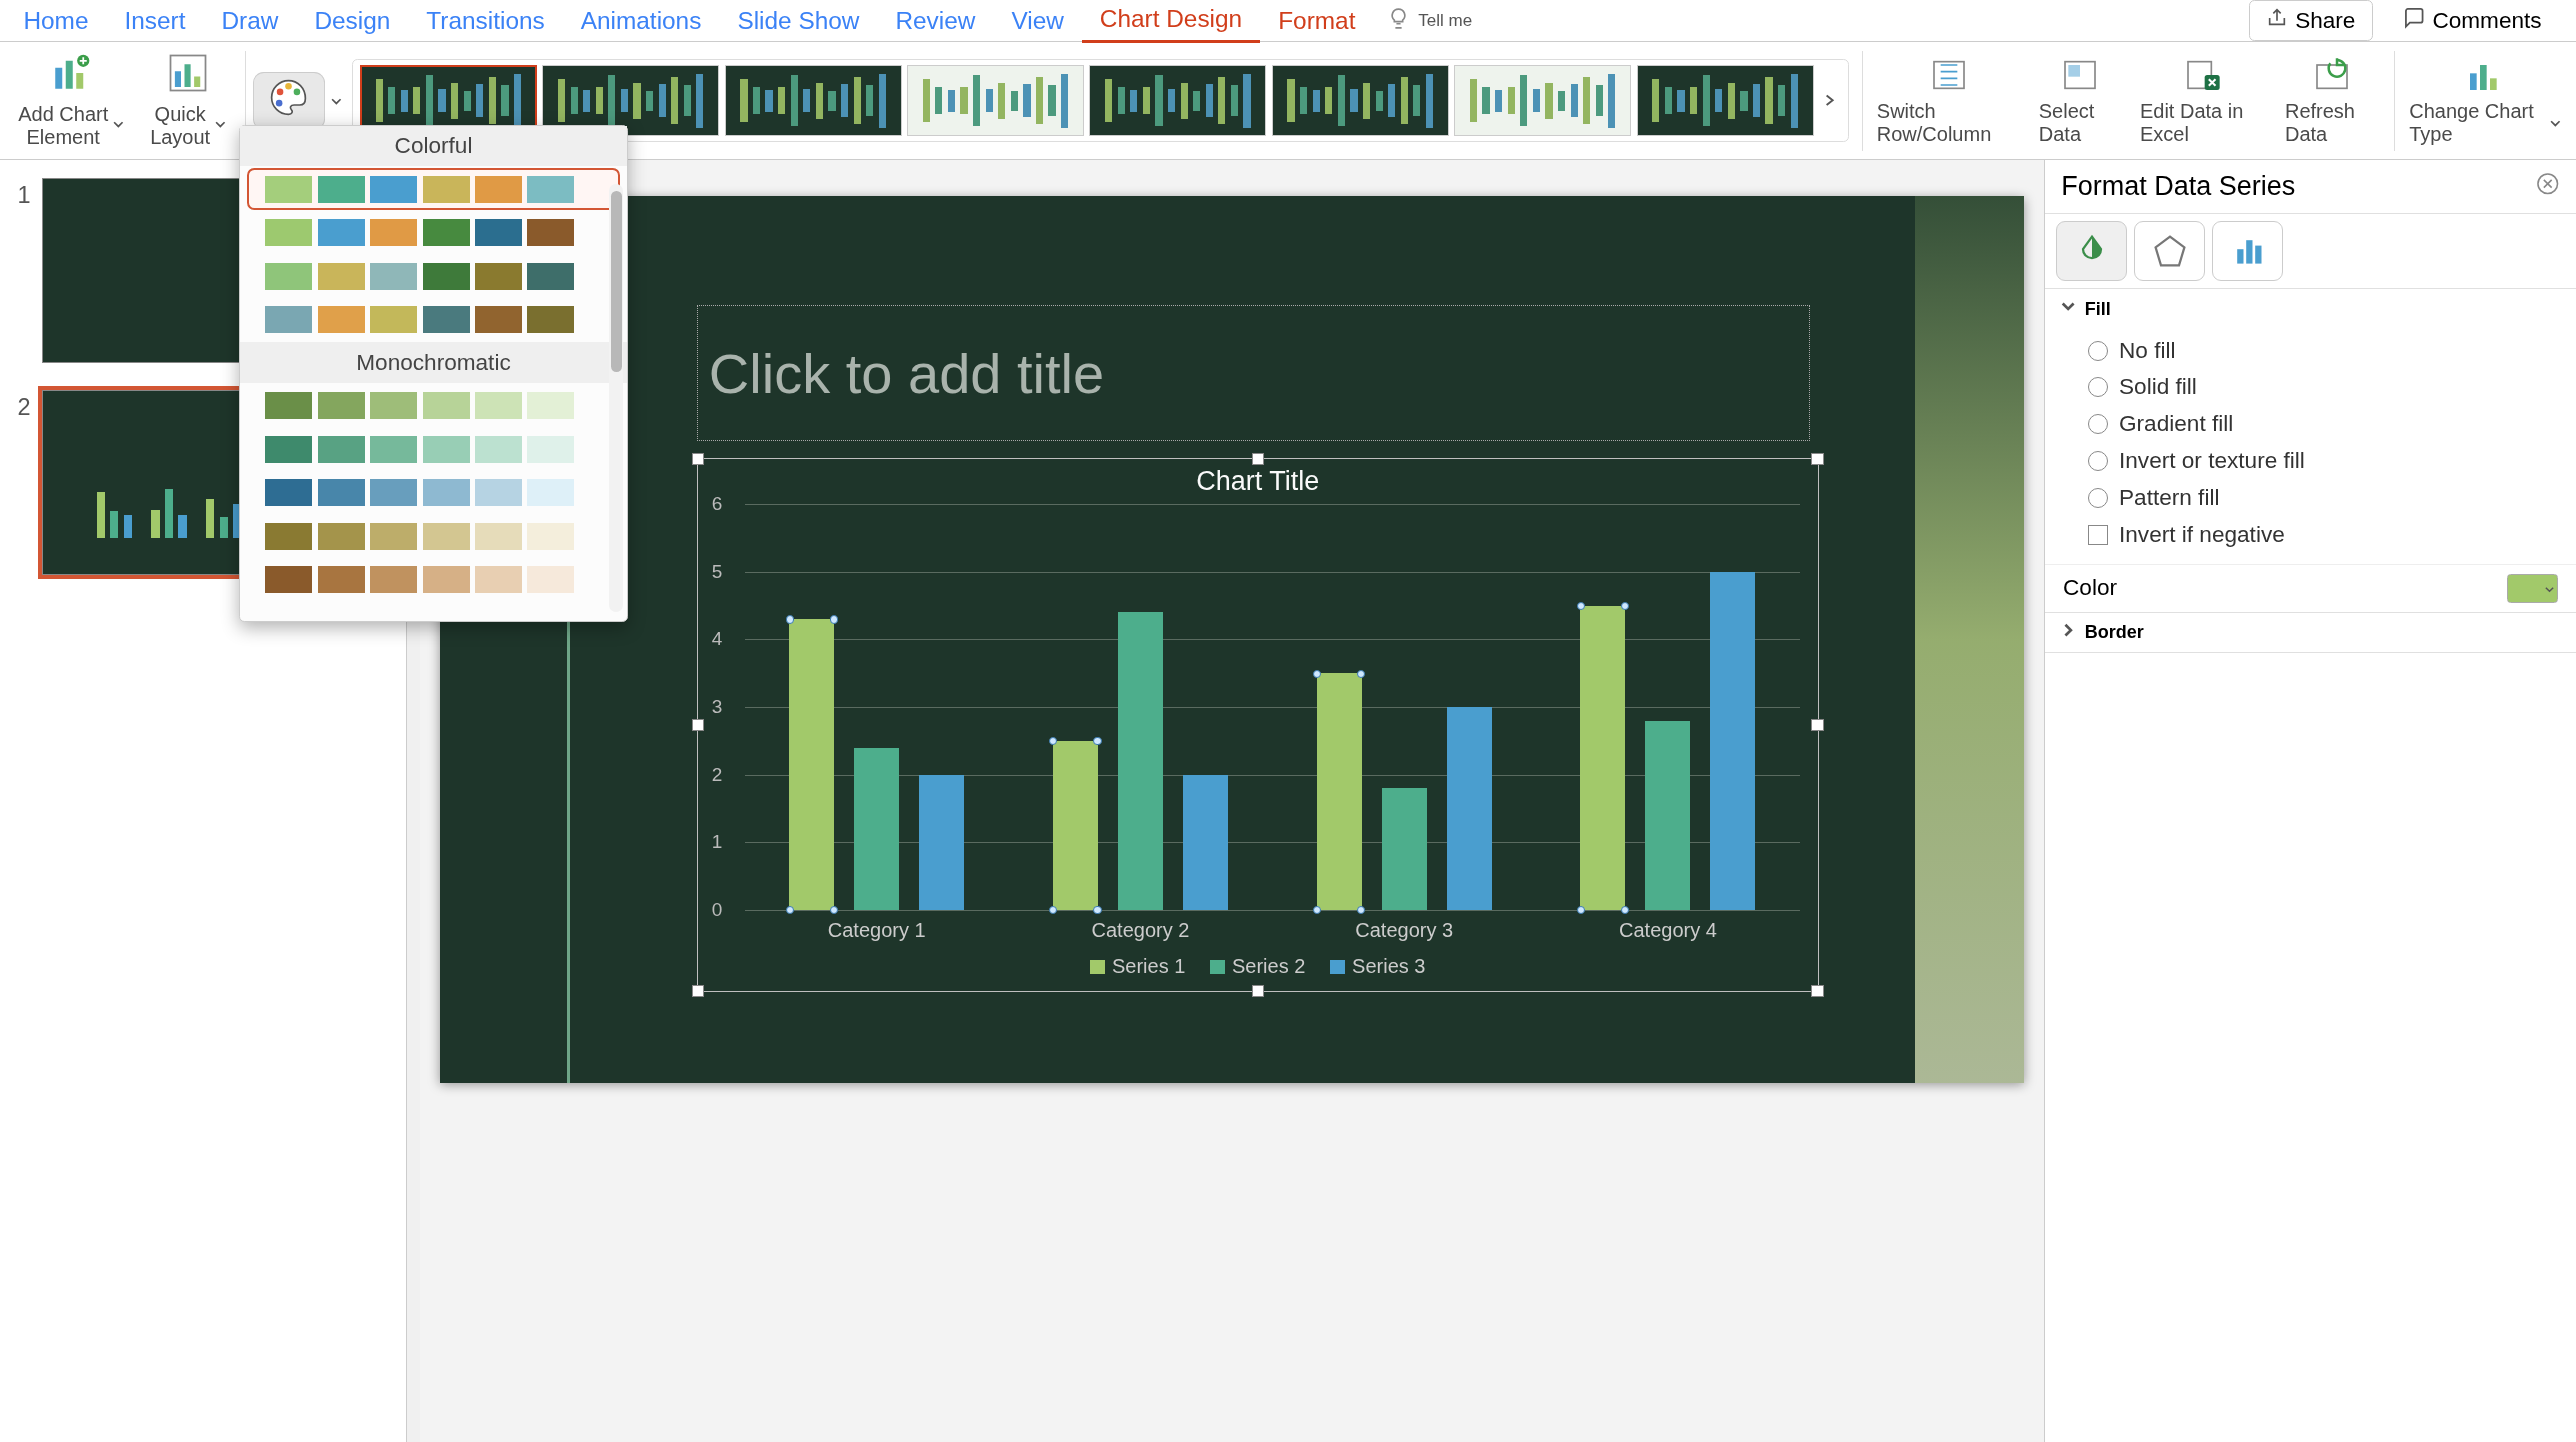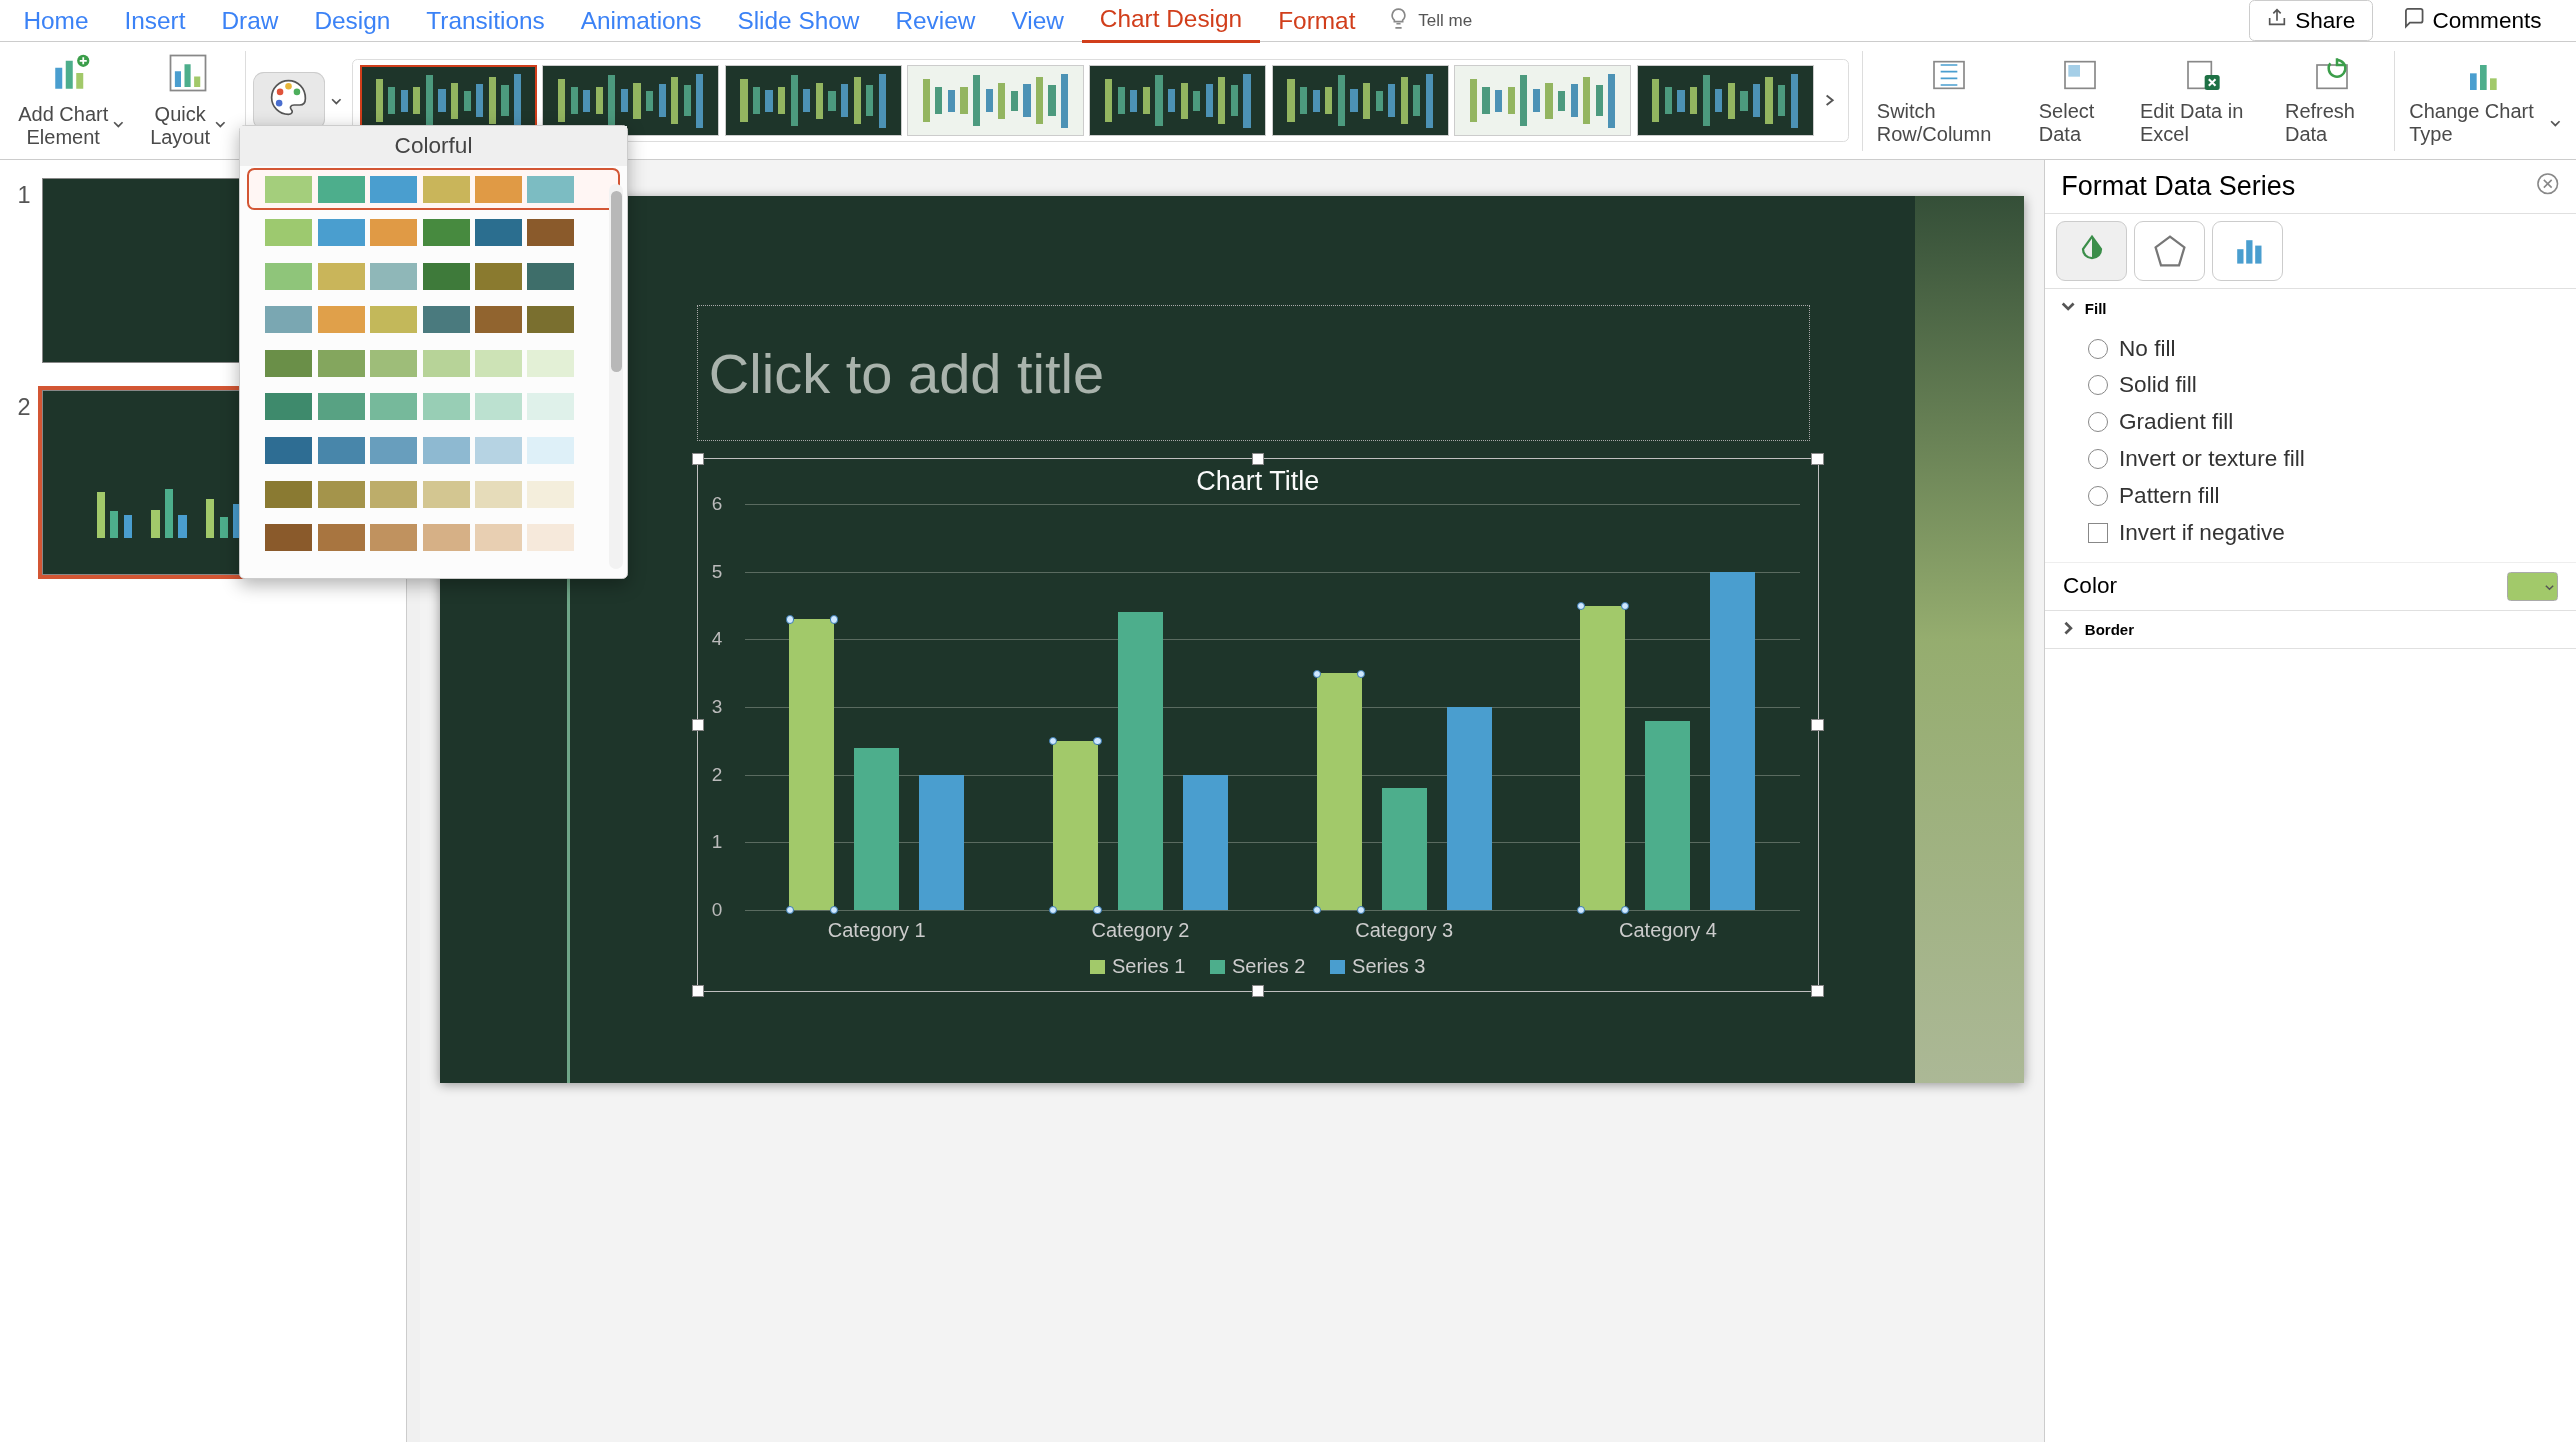--- a/index.html
+++ b/index.html
@@ -104,21 +104,21 @@
     .right-pane { width:532px; border-left:0.9px solid #ccc; display:flex; flex-direction:column;}
     .rp-header { display:flex; align-items:center; justify-content:space-between; padding:11px 16.3px; font-size:27px; border-bottom:0.9px solid #e0e0e0;}
     .rp-close svg{ width:23.5px; height:23.5px; stroke:#888; fill:none;}
     
     .rp-tabs { display:flex; gap:7.2px; padding:7.2px 11px; border-bottom:0.9px solid #e0e0e0;}
     .rp-tab { width:71px; height:60px; border:0.9px solid #ccc; border-radius:9px; display:flex; align-items:center; justify-content:center; cursor:pointer;}
     .rp-tab.active { background:#efefef; }
     .rp-tab svg { width:36px; height:36px; }
 
     .rp-section { border-bottom:0.9px solid #e0e0e0; }
-    .rp-section-hdr { display:flex; align-items:center; gap:9px; padding:9px 14.5px; font-weight:600; font-size:15px; cursor:pointer;}
+    .rp-section-hdr { display:flex; align-items:center; gap:9px; padding:9px 14.5px; font-weight:600; font-size:18px; cursor:pointer;}
     .rp-section-hdr .chev-icon svg{ width:16.3px; height:16.3px; stroke:#555;}
     .rp-options { padding:3.6px 14.5px 11px 43px; }
     .rp-radio-row { display:flex; align-items:center; gap:11px; font-size:22.6px; color:#333; padding:5.4px 0;}
     .radio { width:20px; height:20px; border:1.8px solid #888; border-radius:50%; display:flex; align-items:center; justify-content:center;}
     .radio.on::after{ content:''; width:9px; height:9px; background:#333; border-radius:50%; display:block;}
     .checkbox { width:20px; height:20px; border:1.8px solid #888; }
     .color-row { display:flex; align-items:center; justify-content:space-between; padding:9px 18px 9px 18px; font-size:22.6px; border-top:0.9px solid #eee;}
     .color-well { width:51px; height:29px; border:0.9px solid #aaa; border-radius:3.6px; background:linear-gradient(135deg,#a2c96a 0,#a2c96a 100%); display:flex; align-items:center; }
     .color-well-chev { width:12.7px; margin-left:auto; }
     .color-well-chev svg{ width:11px; height:11px; stroke:#555;}
@@ -411,20 +411,21 @@
         </div>
         <div class="swatch-row">
           <div class="swatch" style="background: rgb(122, 167, 178);"></div>
           <div class="swatch" style="background: rgb(224, 160, 74);"></div>
           <div class="swatch" style="background: rgb(195, 184, 90);"></div>
           <div class="swatch" style="background: rgb(74, 122, 126);"></div>
           <div class="swatch" style="background: rgb(145, 100, 47);"></div>
           <div class="swatch" style="background: rgb(122, 111, 47);"></div>
         </div>
       </div>
+    <div class="popup-section-hdr">Monochromatic</div>
     <div id="mono-rows">
         <div class="swatch-row">
           <div class="swatch" style="background: rgb(106, 143, 72);"></div>
           <div class="swatch" style="background: rgb(132, 166, 94);"></div>
           <div class="swatch" style="background: rgb(158, 189, 121);"></div>
           <div class="swatch" style="background: rgb(183, 211, 152);"></div>
           <div class="swatch" style="background: rgb(205, 227, 182);"></div>
           <div class="swatch" style="background: rgb(227, 240, 214);"></div>
         </div>
         <div class="swatch-row">

